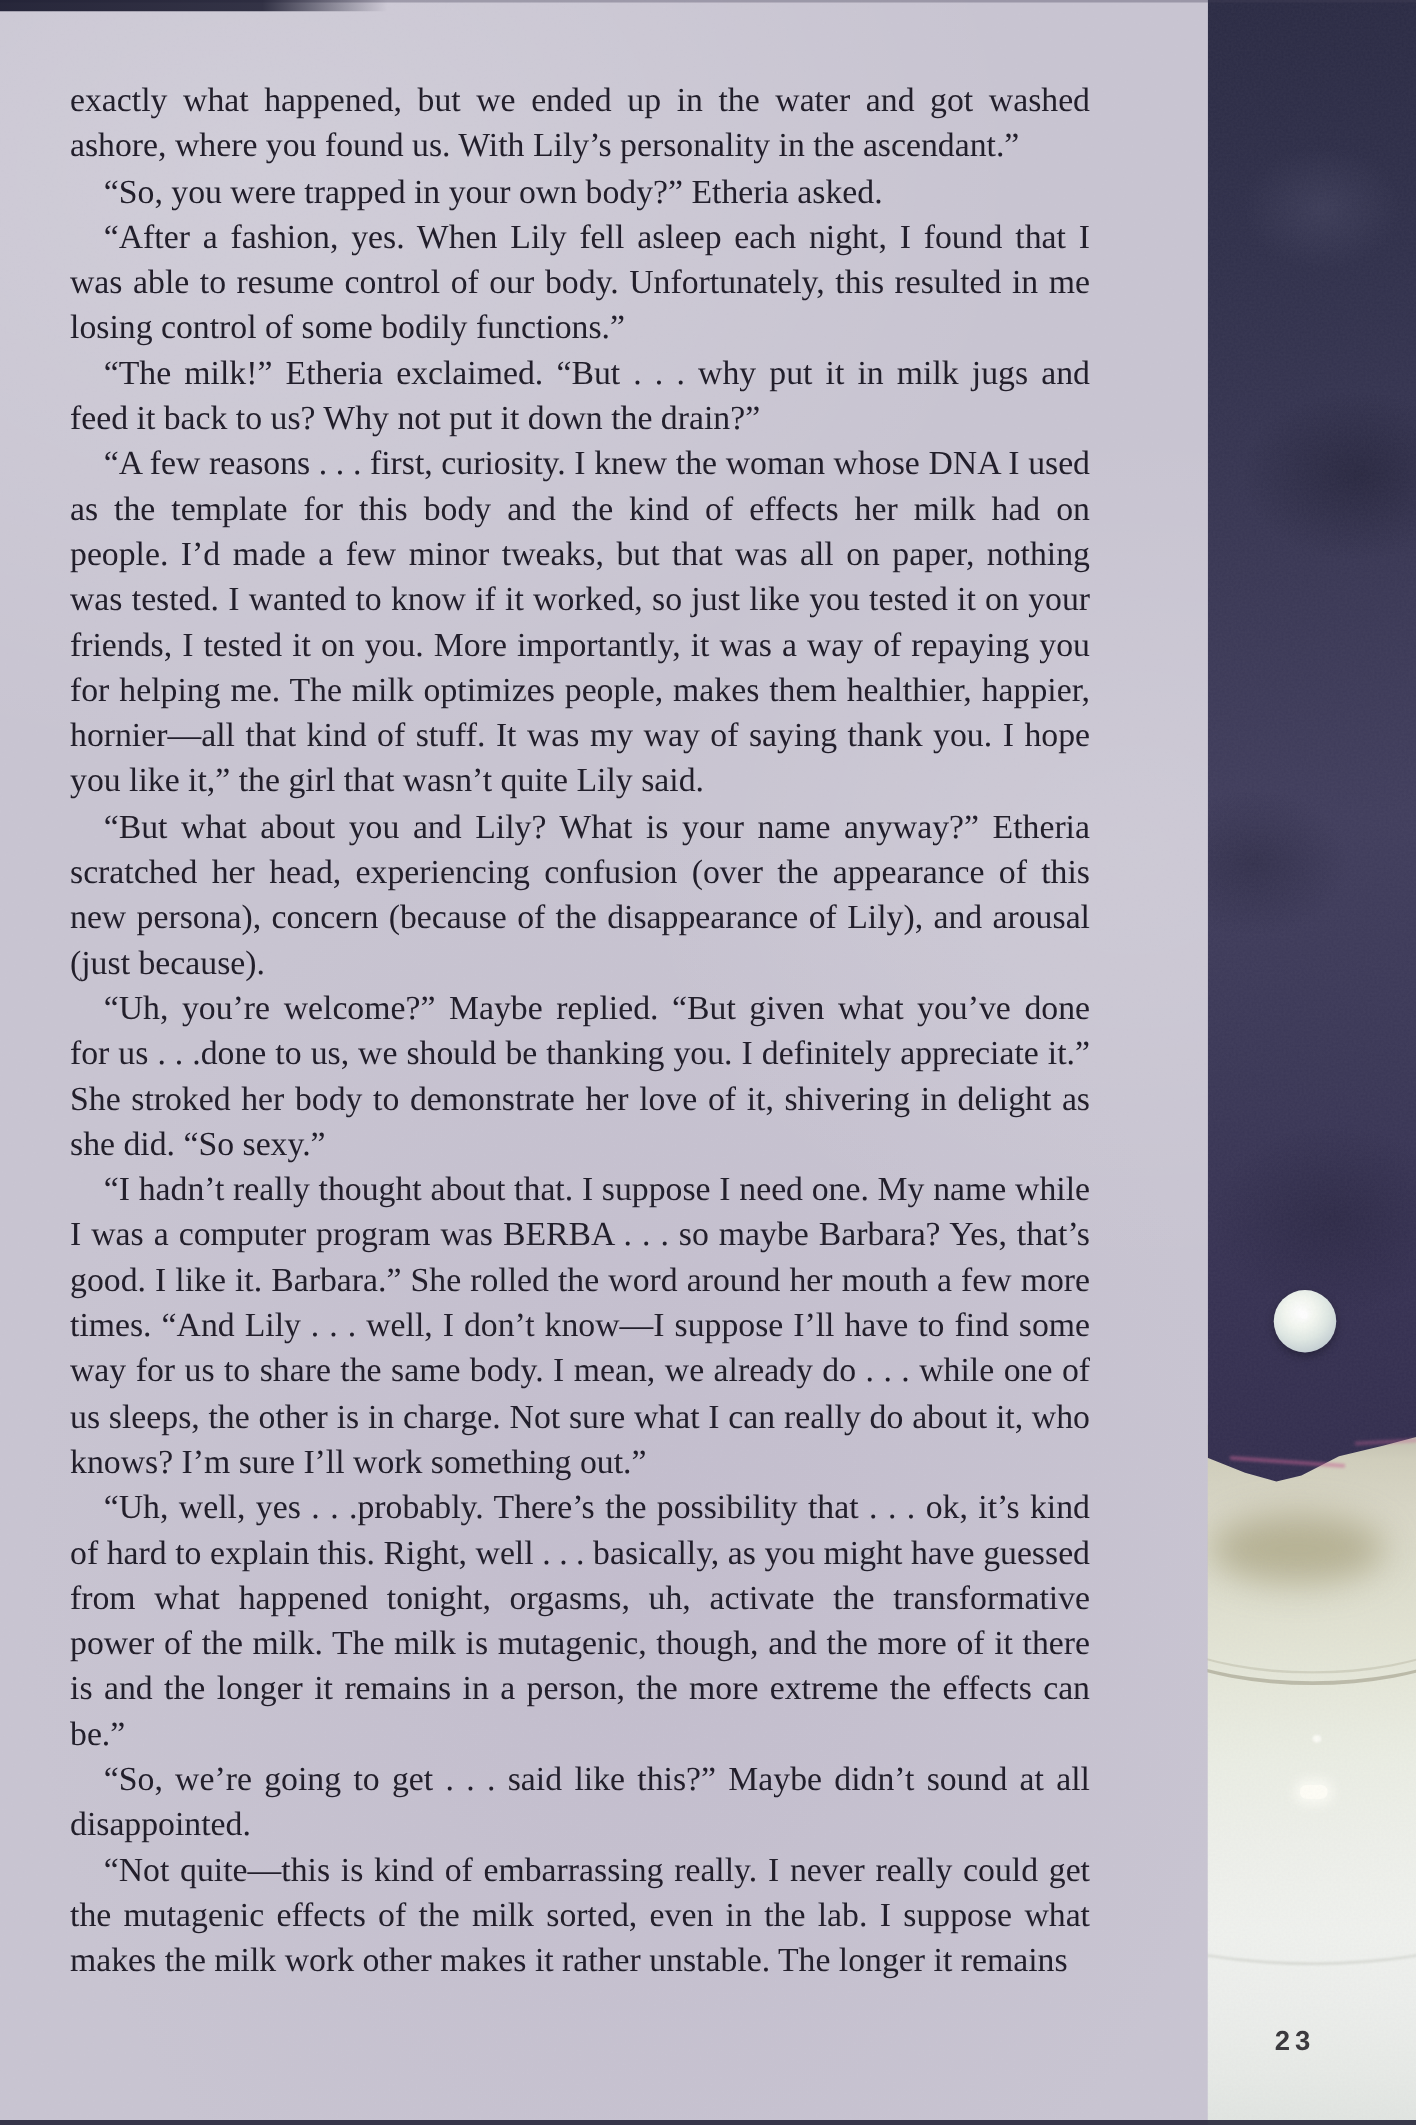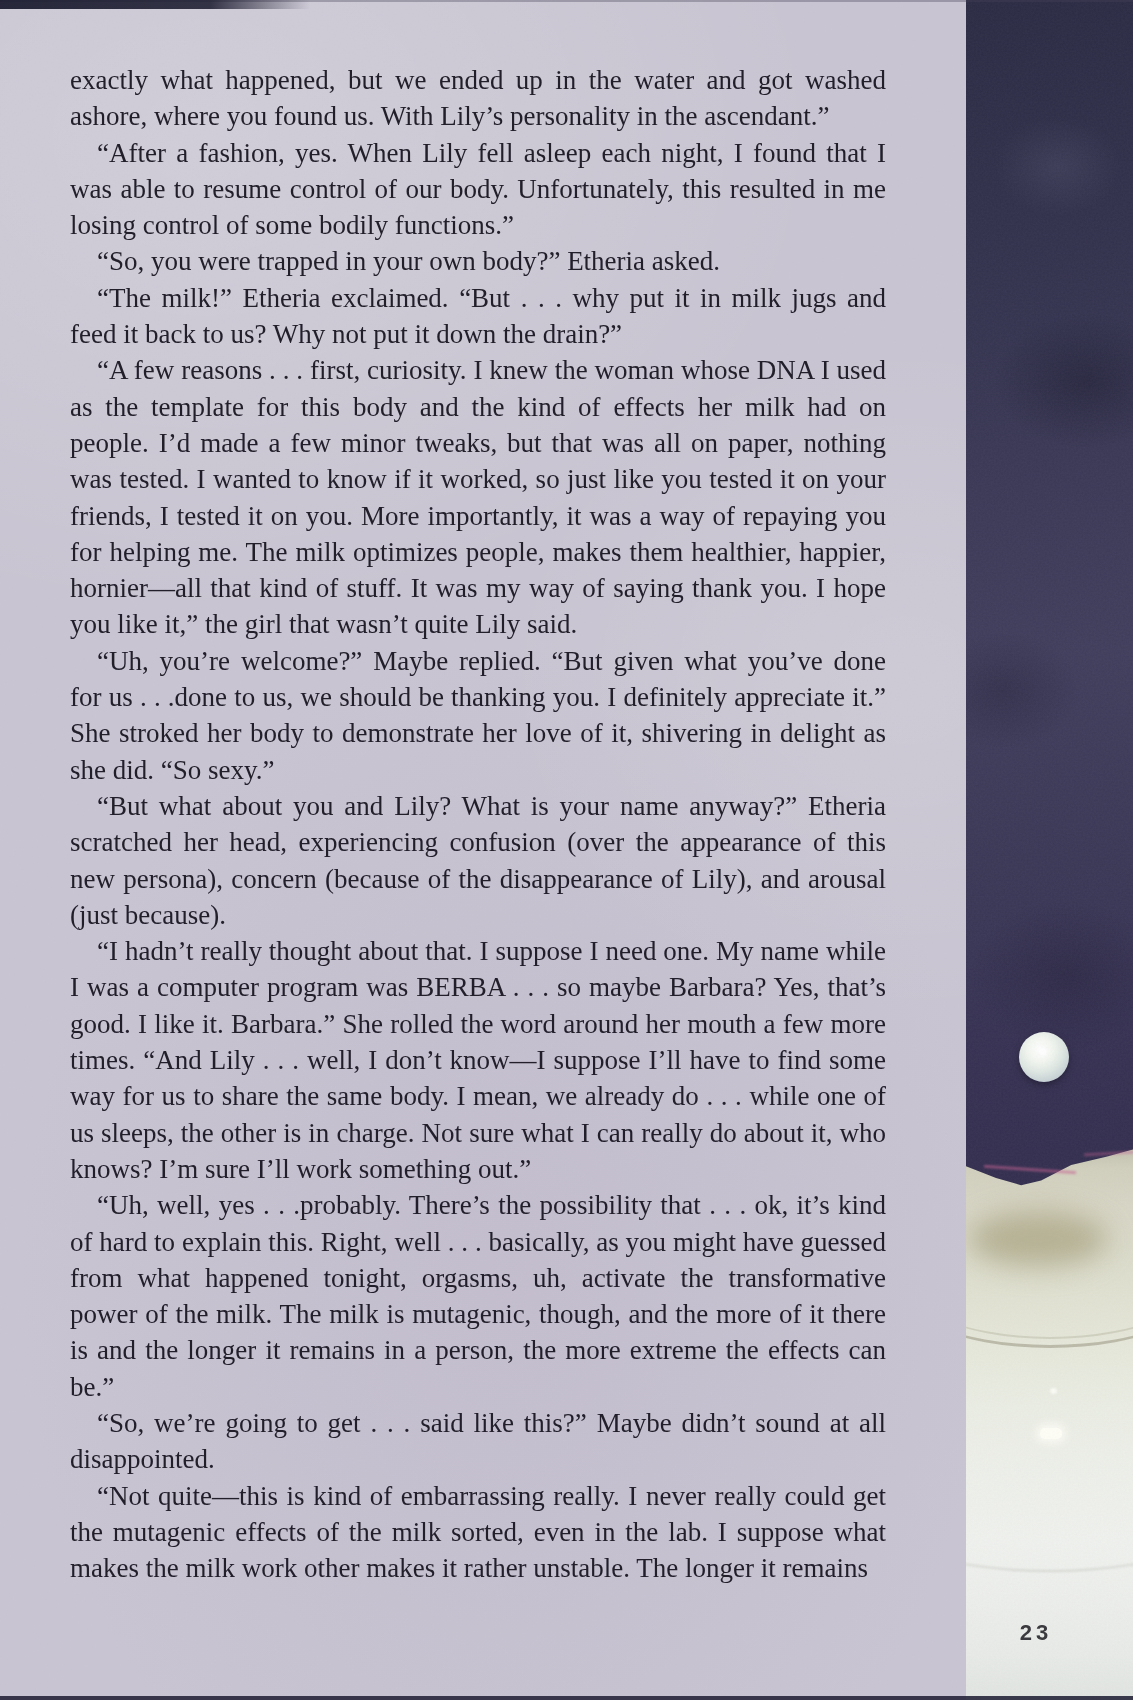--- a/index.html
+++ b/index.html
@@ -12,21 +12,21 @@
       radial-gradient(900px 700px at 18% 8%, rgba(255,255,255,0.16), rgba(255,255,255,0) 70%),
       radial-gradient(700px 900px at 45% 75%, rgba(182,172,196,0.28), rgba(182,172,196,0) 70%),
       radial-gradient(600px 500px at 80% 40%, rgba(255,255,255,0.10), rgba(255,255,255,0) 70%),
       #c9c5d2;
     font-family: "Liberation Serif", serif;
   }
 
   
   .text-block {
     position: absolute;
-    left: 70px;
+    left: 56px;
     top: 62px;
     width: 816px;
     color: #221f2b;
     font-size: 27px;
     line-height: 36.3px;
     text-align: justify;
     z-index: 3;
   }
   .para { margin: 0; text-indent: 27px; }
   .para.first { text-indent: 0; }
@@ -180,26 +180,26 @@
     pointer-events: none;
   }
 </style>
 </head>
 <body>
 
 <div class="page">
 
   <div class="text-block">
     <p class="para first">exactly what happened, but we ended up in the water and got washed ashore, where you found us. With Lily’s personality in the ascendant.”</p>
+    <p class="para">“So, you were trapped in your own body?” Etheria asked.</p>
     <p class="para">“After a fashion, yes. When Lily fell asleep each night, I found that I was able to resume control of our body. Unfortunately, this resulted in me losing control of some bodily functions.”</p>
-    <p class="para">“So, you were trapped in your own body?” Etheria asked.</p>
     <p class="para">“The milk!” Etheria exclaimed. “But . . . why put it in milk jugs and feed it back to us? Why not put it down the drain?”</p>
     <p class="para">“A few reasons . . . first, curiosity. I knew the woman whose DNA I used as the template for this body and the kind of effects her milk had on people. I’d made a few minor tweaks, but that was all on paper, nothing was tested. I wanted to know if it worked, so just like you tested it on your friends, I tested it on you. More importantly, it was a way of repaying you for helping me. The milk optimizes people, makes them healthier, happier, hornier—all that kind of stuff. It was my way of saying thank you. I hope you like it,” the girl that wasn’t quite Lily said.</p>
+    <p class="para">“But what about you and Lily? What is your name anyway?” Etheria scratched her head, experiencing confusion (over the appearance of this new persona), concern (because of the disappearance of Lily), and arousal (just because).</p>
     <p class="para">“Uh, you’re welcome?” Maybe replied. “But given what you’ve done for us . . .done to us, we should be thanking you. I definitely appreciate it.” She stroked her body to demonstrate her love of it, shivering in delight as she did. “So sexy.”</p>
-    <p class="para">“But what about you and Lily? What is your name anyway?” Etheria scratched her head, experiencing confusion (over the appearance of this new persona), concern (because of the disappearance of Lily), and arousal (just because).</p>
     <p class="para">“I hadn’t really thought about that. I suppose I need one. My name while I was a computer program was BERBA . . . so maybe Barbara? Yes, that’s good. I like it. Barbara.” She rolled the word around her mouth a few more times. “And Lily . . . well, I don’t know—I suppose I’ll have to find some way for us to share the same body. I mean, we already do . . . while one of us sleeps, the other is in charge. Not sure what I can really do about it, who knows? I’m sure I’ll work something out.”</p>
     <p class="para">“Uh, well, yes . . .probably. There’s the possibility that . . . ok, it’s kind of hard to explain this. Right, well . . . basically, as you might have guessed from what happened tonight, orgasms, uh, activate the transformative power of the milk. The milk is mutagenic, though, and the more of it there is and the longer it remains in a person, the more extreme the effects can be.”</p>
     <p class="para">“So, we’re going to get . . . said like this?” Maybe didn’t sound at all disappointed.</p>
     <p class="para">“Not quite—this is kind of embarrassing really. I never really could get the mutagenic effects of the milk sorted, even in the lab. I suppose what makes the milk work other makes it rather unstable. The longer it remains</p>
   </div>
 
   <div class="photo-strip">
     <div class="jug">
       <div class="jug-blob"></div>
       <div class="seam-arc faint"></div>

